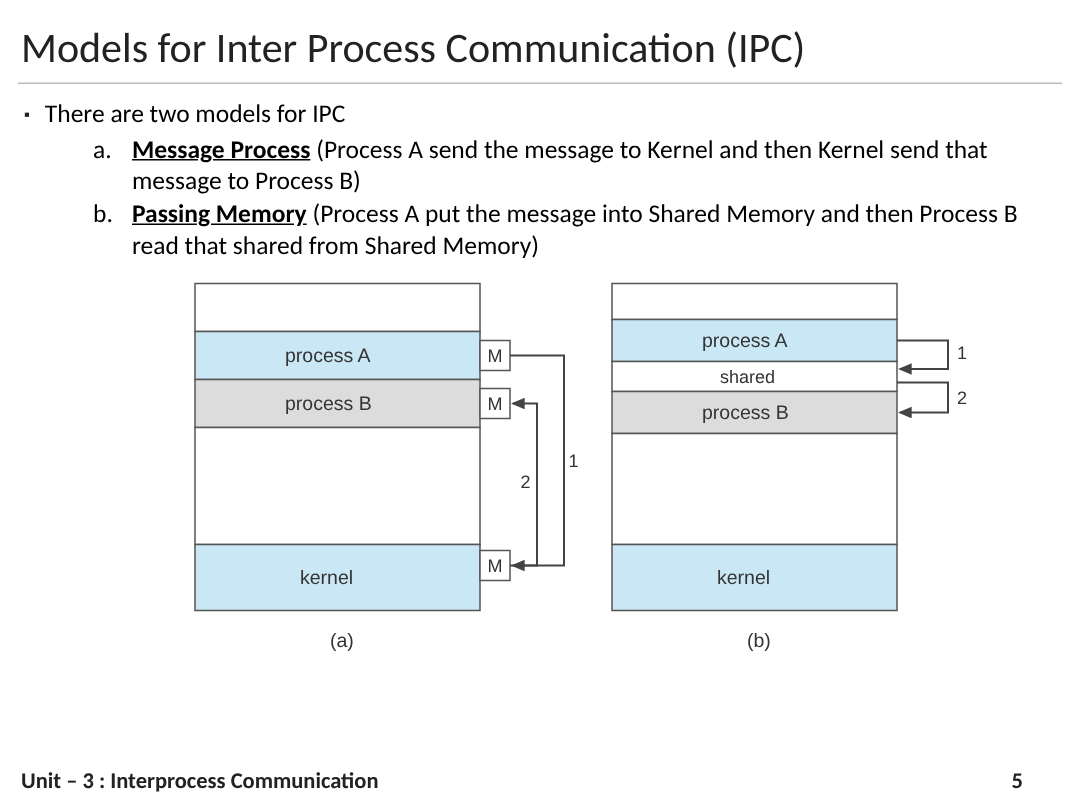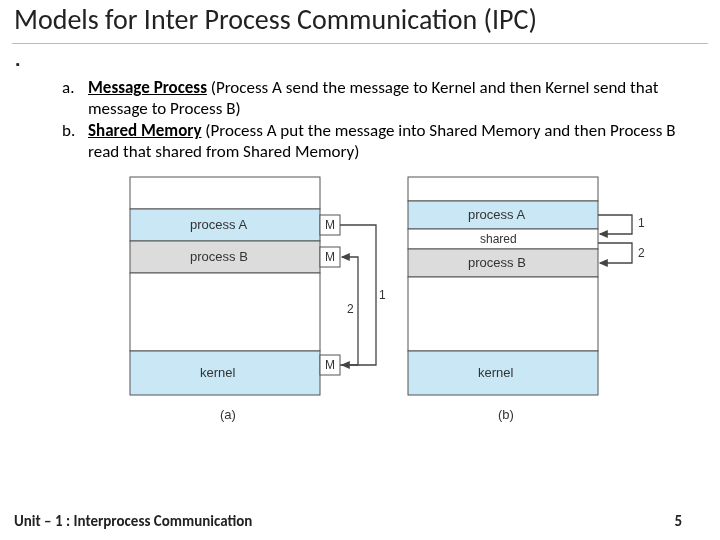--- a/index.html
+++ b/index.html
@@ -4,21 +4,21 @@
 <style>
   * { box-sizing: border-box; margin: 0; padding: 0; }
   body {
     width: 720px; height: 540px;
     font-family: "Calibri", "Segoe UI", Arial, sans-serif;
     background: #fff;
     position: relative;
     overflow: hidden;
   }
   .title {
-    font-size: 28px; padding: 2px 14px 6px 14px;
+    font-size: 28px; padding: 14px 14px 6px 14px;
     color: #222;
   }
   .title-rule {
     margin: 0 12px; border: none; border-top: 1px solid #bbb;
   }
   .content { padding: 10px 16px 0 16px; font-size: 17px; line-height: 1.22; }
   .bullet { display: flex; gap: 10px; margin-bottom: 2px; }
   .bullet .sq { font-size: 11px; line-height: 22px; color: #222; }
   .sublist { padding: 0 0 0 46px; }
   .subitem { display: flex; gap: 6px; margin-bottom: 2px; }
@@ -42,32 +42,33 @@
 </style>
 </head>
 <body>
 
 <div class="title">Models for Inter Process Communication (IPC)</div>
 <hr class="title-rule">
 
 <div class="content">
   <div class="bullet">
     <span class="sq">▪</span>
+    <span>There are two models for IPC</span>
   </div>
   <div class="sublist">
     <div class="subitem">
       <span class="lbl">a.</span>
       <span>
         <span class="keyword">Message Process</span><span> (Process A send the message to Kernel and then Kernel send that message to Process B)</span>
       </span>
     </div>
     <div class="subitem">
       <span class="lbl">b.</span>
       <span>
-        <span class="keyword">Shared Memory</span><span> (Process A put the message into Shared Memory and then Process B read that shared from Shared Memory)</span>
+        <span class="keyword">Passing Memory</span><span> (Process A put the message into Shared Memory and then Process B read that shared from Shared Memory)</span>
       </span>
     </div>
   </div>
 </div>
 
 <div class="figure-wrap">
 <svg class="fig" width="720" height="300" viewBox="0 0 720 300">
   <defs>
     <marker id="arr" markerWidth="8" markerHeight="8" refX="6" refY="3" orient="auto">
       <path d="M0,0 L7,3 L0,6 Z" fill="#444"></path>
@@ -120,16 +121,16 @@
     <path class="ln" d="M190,38 L224,38 L224,57 L192,57" marker-end="url(#arr)"></path>
     <path class="ln" d="M190,66 L224,66 L224,86 L192,86" marker-end="url(#arr)"></path>
     <text class="tx sm" x="230" y="50">1</text>
     <text class="tx sm" x="230" y="80">2</text>
     <text class="tx" x="90" y="242">(b)</text>
   </g>
 </svg>
 </div>
 
 <div class="footer">
-  <span>Unit – 1 : Interprocess Communication</span>
+  <span>Unit – 3 : Interprocess Communication</span>
   <span class="spacer"></span>
   <span class="pg">5</span>
 </div>
 
 </body></html>

